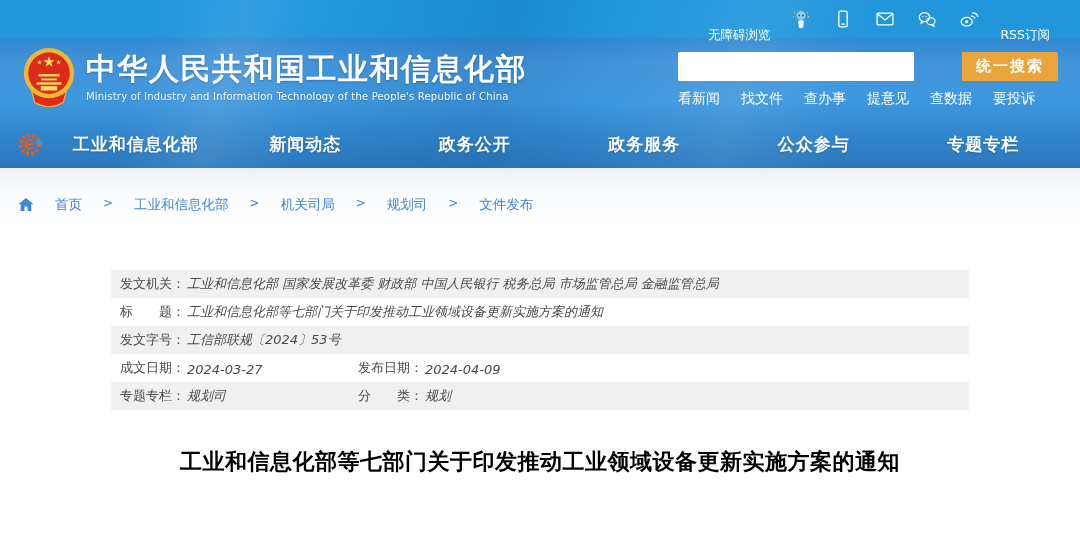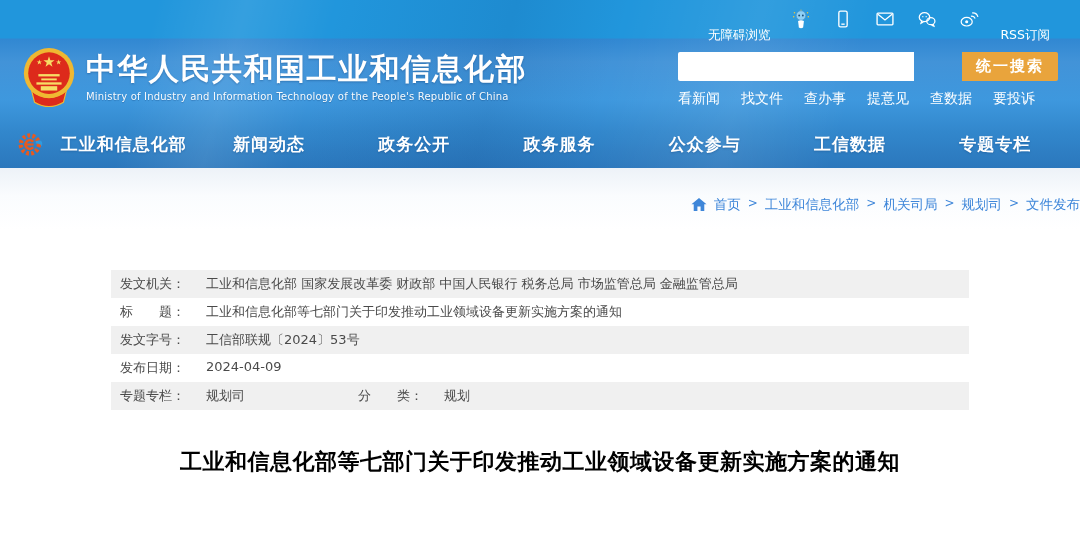--- a/index.html
+++ b/index.html
@@ -40,35 +40,35 @@
   .quick-links { display:flex; gap:21px; margin-top:9px; font-size:14px; color:#fff; }
   .quick-links span { cursor:pointer; }
 
   .nav { height:48px; display:flex; align-items:center; padding:0 12px; }
   .nav-logo { width:31px; height:31px; margin:0 4px; flex:none; }
   .nav-item { flex:1; text-align:center; color:#fff; font-size:17px; font-weight:bold;
     letter-spacing:1px; cursor:pointer; text-shadow:0 1px 2px rgba(0,40,90,.25); }
 
   
   .breadcrumb-wrap { height:62px; padding:28px 0 0 18px; display:flex; align-items:flex-start;
-    gap:7px; font-size:13.5px; color:#3E86D9;
-    background:linear-gradient(180deg,#edf2f8 0%,#fafcfe 45%,#ffffff 100%);justify-content:flex-end; }
+    gap:21px; font-size:13.5px; color:#3E86D9;
+    background:linear-gradient(180deg,#edf2f8 0%,#fafcfe 45%,#ffffff 100%); }
   .home-icon { width:16px; height:15px; margin-top:1px; }
   .crumb { cursor:pointer; }
   .crumb-sep { font-size:12px; }
 
   
   .container { width:858px; margin:0 auto; }
   .doc-table { margin-top:40px; font-size:13px; color:#4a4a4a; }
   .doc-row { display:flex; height:28px; align-items:center; padding-left:9px; }
   .doc-row.gray { background:#F0F0F0; }
-  .doc-cell { display:flex; align-items:flex-start; }
+  .doc-cell { display:flex; align-items:flex-end; }
   .doc-cell.fixed { width:238px; flex:none; }
   .doc-label { white-space:pre; }
-  .doc-value { margin-left:21px; white-space:pre; }
+  .doc-value { margin-left:2px; white-space:pre;font-style:italic; }
 
   .doc-title { margin-top:37px; text-align:center; font-size:22px; font-weight:bold;
     color:#000; letter-spacing:.5px; }
 </style>
 </head>
 <body>
 
 <div class="site-header">
 
   <div class="topbar">
@@ -163,21 +163,20 @@
       <circle cx="16" cy="18" r="5" fill="none" stroke="#E85A1E" stroke-width="3" stroke-dasharray="24 8" transform="rotate(40 16 18)"></circle>
       <line x1="11.5" y1="18" x2="20.5" y2="18" stroke="#E85A1E" stroke-width="2.5"></line>
       <path d="M23 14 Q32.5 11.5 30 20 Q28 16.5 23 16.8 Z" fill="#2E9BE0"></path>
     </svg>
 
   <div class="nav-item">工业和信息化部</div>
       <div class="nav-item">新闻动态</div>
       <div class="nav-item">政务公开</div>
       <div class="nav-item">政务服务</div>
       <div class="nav-item">公众参与</div>
-      <div class="nav-item">工信数据</div>
       <div class="nav-item">专题专栏</div>
     </div>
 </div>
 
 <div class="breadcrumb-wrap">
   <svg class="home-icon" viewBox="0 0 20 18">
     <path d="M10 .8 L19.4 8.8 L16.6 8.8 L16.6 17 L12 17 L12 11.4 L8 11.4 L8 17 L3.4 17 L3.4 8.8 L.6 8.8 Z" fill="#3E86D9"></path>
   </svg>
 
 <span class="crumb">首页</span>
@@ -206,20 +205,24 @@
           <span class="doc-value">工业和信息化部等七部门关于印发推动工业领域设备更新实施方案的通知</span>
         </div>
       </div>
       <div class="doc-row gray">
         <div class="doc-cell">
           <span class="doc-label">发文字号：</span>
           <span class="doc-value">工信部联规〔2024〕53号</span>
         </div>
       </div>
       <div class="doc-row">
+        <div class="doc-cell fixed">
+          <span class="doc-label">成文日期：</span>
+          <span class="doc-value">2024-03-27</span>
+        </div>
         <div class="doc-cell">
           <span class="doc-label">发布日期：</span>
           <span class="doc-value">2024-04-09</span>
         </div>
       </div>
       <div class="doc-row gray">
         <div class="doc-cell fixed">
           <span class="doc-label">专题专栏：</span>
           <span class="doc-value">规划司</span>
         </div>

